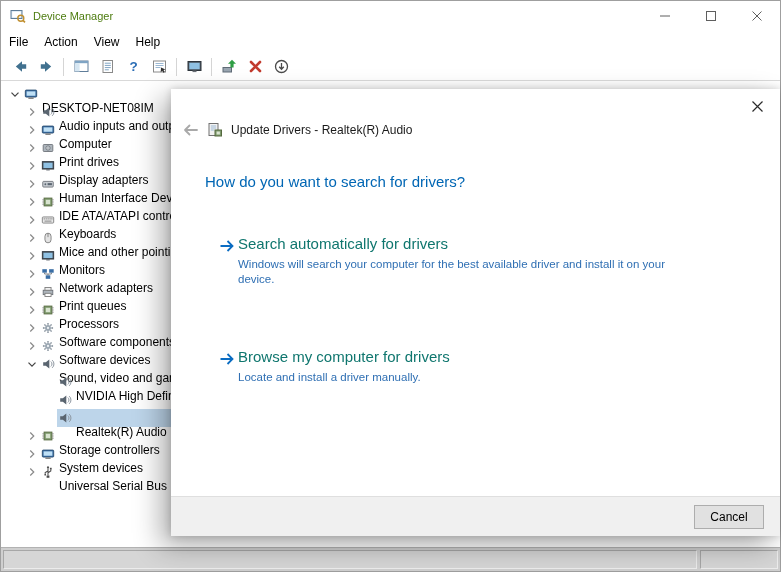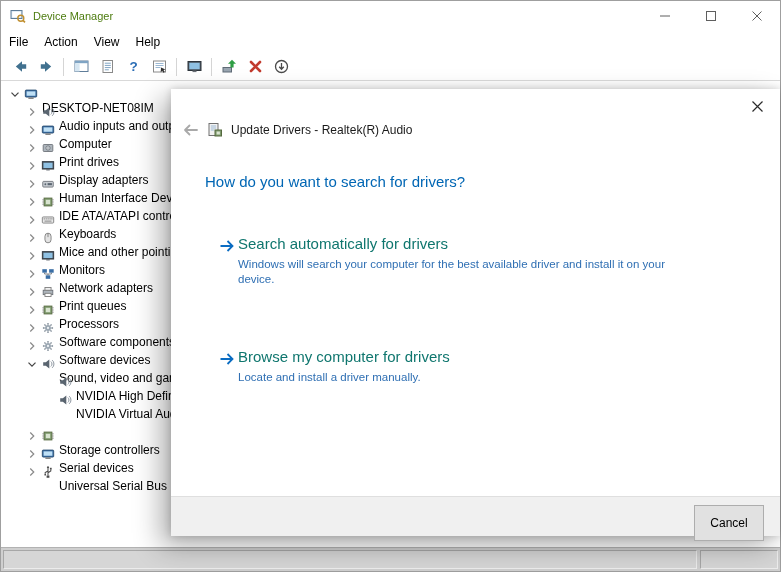--- a/index.html
+++ b/index.html
@@ -50,21 +50,21 @@
   .dlg-back { width:18px; height:18px; display:inline-flex; }
   .dlg-hdricon { width:16px; height:16px; display:inline-flex; }
   .dlg-title { font-size:12px; color:#1a1a1a; }
   .dlg-heading { position:absolute; top:84px; left:34px; font-size:15px; color:#0066b4; }
   .dlg-option { position:absolute; left:46px; display:flex; align-items:flex-start; cursor:pointer; }
   .opt-arrow { width:20px; height:20px; display:inline-flex; margin-top:1px; flex:0 0 20px; }
   .opt-body { margin-left:1px; }
   .opt-label { font-size:15px; color:#0f766e; line-height:18px; }
   .opt-desc { font-size:11.5px; color:#2f6fb3; line-height:15px; margin-top:4px; max-width:440px; }
   .dlg-footer { position:absolute; left:0; right:0; bottom:0; height:40px; background:#f0f0f0; border-top:1px solid #dfdfdf; display:flex; justify-content:flex-end; }
-  .cancel-btn { margin:8px 16px 0 0; width:70px; height:36px; background:#e1e1e1; border:1px solid #adadad; font-size:12px; font-family:inherit; }
+  .cancel-btn { margin:8px 16px 0 0; width:70px; height:24px; background:#e1e1e1; border:1px solid #adadad; font-size:12px; font-family:inherit; }
 </style>
 </head>
 <body>
 
 <div class="window">
 
   <div class="titlebar">
     <span class="app-icon">
         <svg width="16" height="16" viewBox="0 0 16 16">
           <rect x="1" y="2.5" width="11" height="8" fill="#d6e6f2" stroke="#5f7d99"></rect>
@@ -461,20 +461,29 @@
             <svg width="14" height="14" viewBox="0 0 16 16">
               <path d="M2.5 6 H5.5 L9.5 2.8 V13.2 L5.5 10 H2.5 Z" fill="#5a6570"></path>
               <path d="M11.2 5.2 a3.6 3.6 0 0 1 0 5.6 M12.8 3.6 a5.8 5.8 0 0 1 0 8.8" stroke="#8a949e" fill="none" stroke-width="1.1"></path>
             </svg>
           </span>
           <span class="tlabel">NVIDIA Virtual Audio Device (Wave Extensible)</span>
         </span>
       </div>
       <div class="tree-row" style="padding-left: 40px;">
         <span class="chev"></span>
+        <span class="sel-wrap selected">
+          <span class="ticon16">
+            <svg width="14" height="14" viewBox="0 0 16 16">
+              <path d="M2.5 6 H5.5 L9.5 2.8 V13.2 L5.5 10 H2.5 Z" fill="#5a6570"></path>
+              <path d="M11.2 5.2 a3.6 3.6 0 0 1 0 5.6 M12.8 3.6 a5.8 5.8 0 0 1 0 8.8" stroke="#8a949e" fill="none" stroke-width="1.1"></path>
+            </svg>
+          </span>
+          <span class="tlabel">Realtek(R) Audio</span>
+        </span>
       </div>
       <div class="tree-row" style="padding-left: 23px;">
         <span class="chev">
           <svg width="14" height="14" viewBox="0 0 16 16">
             <polyline points="6,4 10,8 6,12" fill="none" stroke="#8a8a8a" stroke-width="1.4"></polyline>
           </svg>
         </span>
         <span class="sel-wrap">
           <span class="ticon16">
             <svg width="14" height="14" viewBox="0 0 16 16">
@@ -493,21 +502,21 @@
           </svg>
         </span>
         <span class="sel-wrap">
           <span class="ticon16">
             <svg width="14" height="14" viewBox="0 0 16 16">
               <rect x="1.5" y="3.5" width="13" height="8" rx="1" fill="#3a6ea5" stroke="#27496b"></rect>
               <rect x="3" y="5" width="10" height="5" fill="#bfe0f5"></rect>
               <rect x="5" y="12" width="6" height="1.6" fill="#7c7c7c"></rect>
             </svg>
           </span>
-          <span class="tlabel">Serial devices</span>
+          <span class="tlabel">System devices</span>
         </span>
       </div>
       <div class="tree-row" style="padding-left: 23px;">
         <span class="chev">
           <svg width="14" height="14" viewBox="0 0 16 16">
             <polyline points="6,4 10,8 6,12" fill="none" stroke="#8a8a8a" stroke-width="1.4"></polyline>
           </svg>
         </span>
         <span class="sel-wrap">
           <span class="ticon16">

